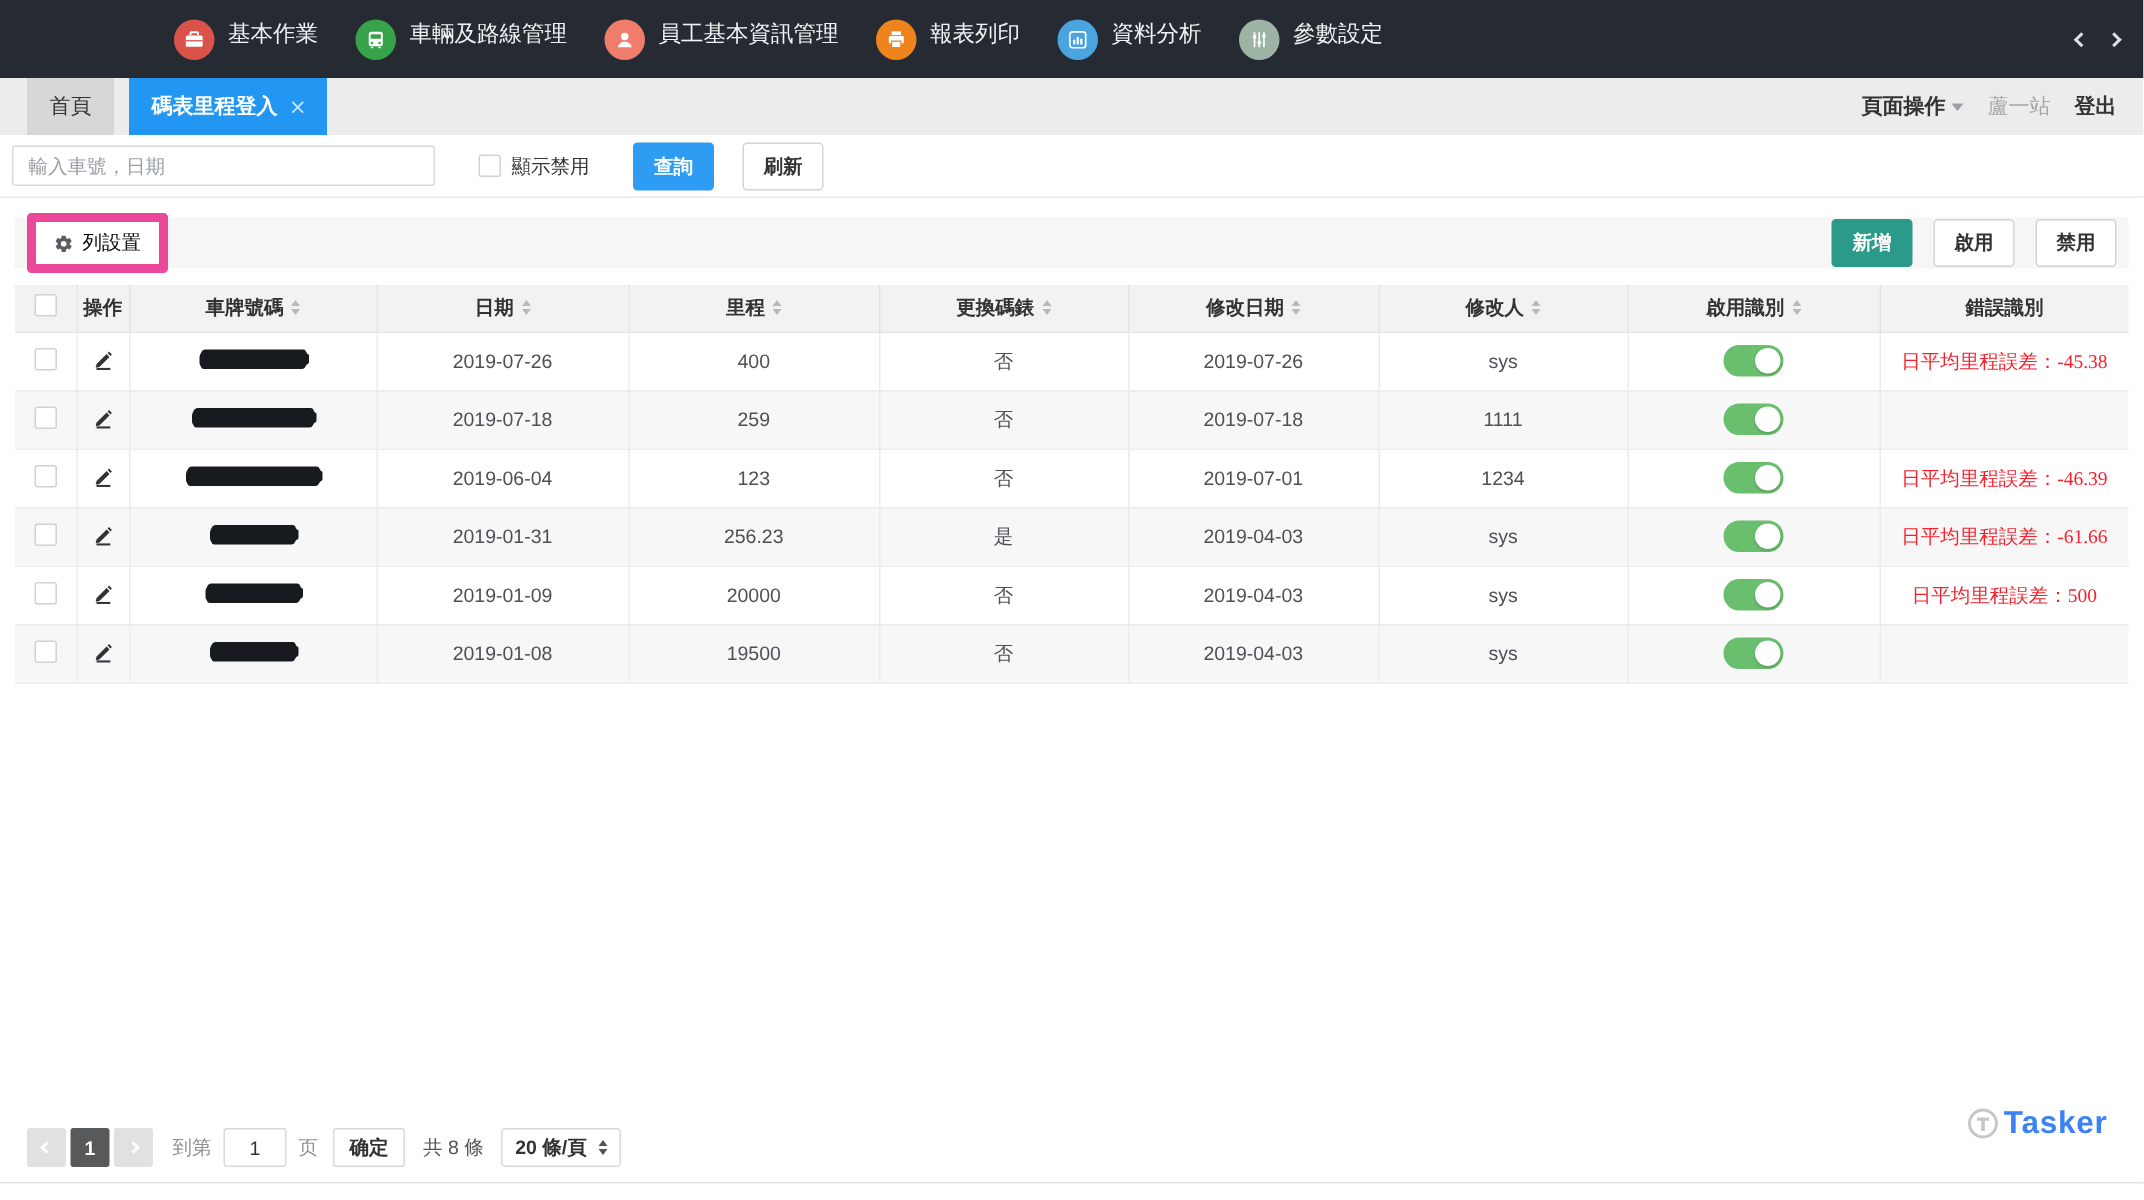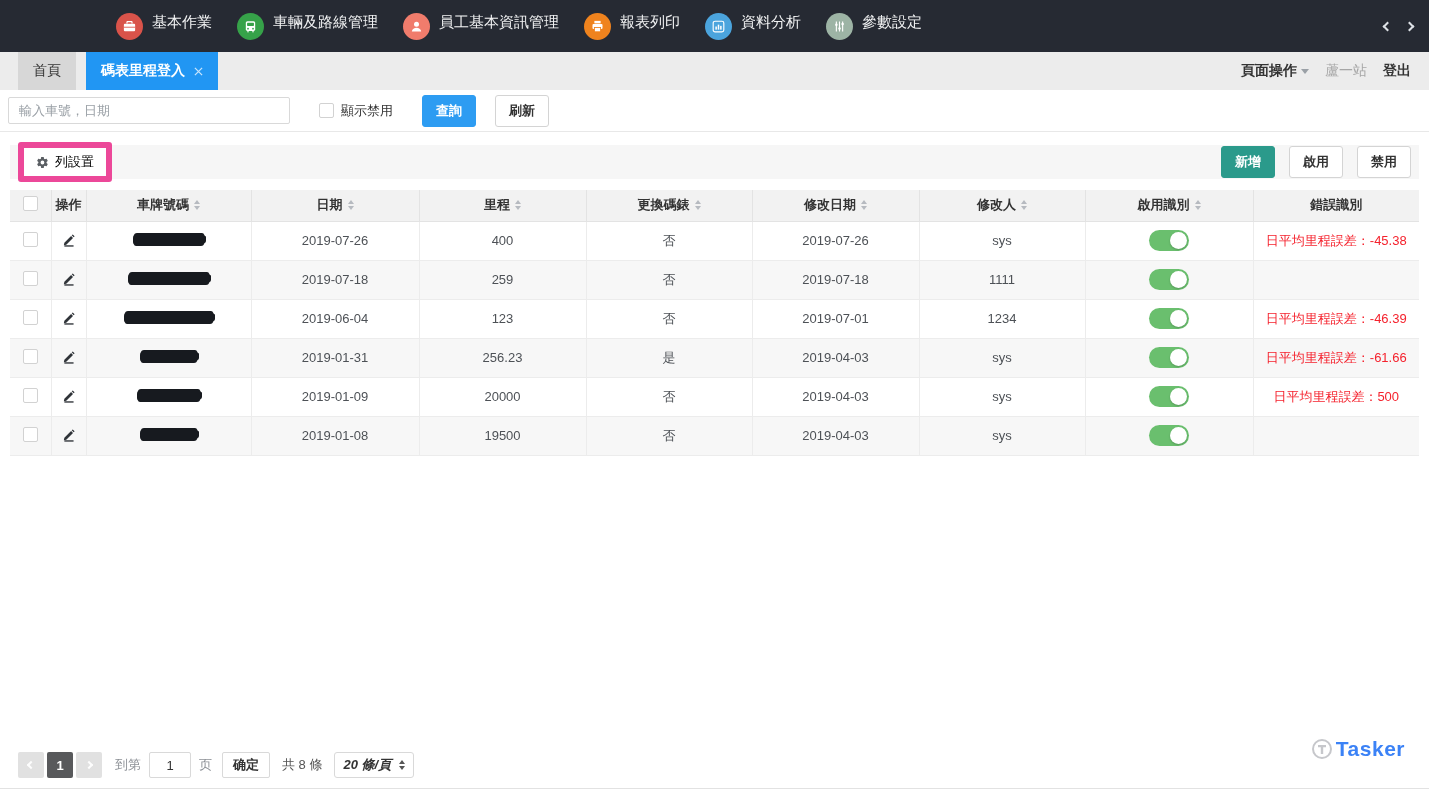--- a/index.html
+++ b/index.html
@@ -40,21 +40,21 @@
   
   .toolbar { margin:13px 10px 0; height:34px; background:#f6f6f6; display:flex; align-items:center; justify-content:space-between; padding:0 8px; }
   .toolbar .right { display:flex; gap:14px; }
   .colset-btn { display:inline-flex; align-items:center; gap:6px; background:#fff; border:6px solid #ec4899; border-radius:3px; padding:5px 12px; font-size:13px; font-weight:400; cursor:pointer; }
   
   .table-wrap { margin:11px 10px 0; }
   table { border-collapse:collapse; table-layout:fixed; width:1409px; }
   th { background:#f2f2f2; height:31px; font-size:13px; font-weight:700; color:#333; border-right:1px solid #e3e3e3; border-bottom:1px solid #e3e3e3; text-align:center; }
   th:last-child { border-right:none; }
   td { height:39px; font-size:13px; color:#4d5156; text-align:center; border-right:1px solid #ececec; border-bottom:1px solid #ececec; }
-  td:last-child { border-right:none; }
+  td:last-child { border-right:none;font-family:Liberation Serif, serif; }
   tbody tr:nth-child(even) { background:#f7f7f7; }
   .th-inner { display:inline-flex; align-items:center; gap:5px; justify-content:center; }
   .sorter { display:inline-flex; flex-direction:column; gap:2px; }
   .sorter .up { width:0;height:0;border-left:3.5px solid transparent;border-right:3.5px solid transparent;border-bottom:4px solid #b6bac0; }
   .sorter .down { width:0;height:0;border-left:3.5px solid transparent;border-right:3.5px solid transparent;border-top:4px solid #b6bac0; }
   .edit-btn { background:none; border:none; cursor:pointer; display:inline-flex; align-items:center; justify-content:center; padding:2px; }
   .plate-redact { display:inline-block; height:11px; background:#171a1f; border-radius:4px 3px 4px 3px;
     box-shadow:0 -2px 0 -1px #171a1f, 0 2px 0 -1px #171a1f, 3px 0 0 -2px #171a1f; }
   .toggle { width:40px; height:21px; border-radius:11px; background:#6abf6e; display:inline-block; position:relative; cursor:pointer; vertical-align:middle; }
   .toggle .knob { position:absolute; right:2px; top:2px; width:17px; height:17px; background:#fff; border-radius:50%; box-shadow:0 1px 2px rgba(0,0,0,.2); }
@@ -62,21 +62,21 @@
   
   .pagination { position:absolute; left:18px; top:752px; display:flex; align-items:center; font-size:13px; }
   .pg-btn { width:26px; height:26px; display:flex; align-items:center; justify-content:center; border-radius:2px; background:#e1e1e1; margin-right:3px; cursor:default; }
   .pg-btn .chev { width:6px; height:6px; border-color:#fdfdfd; }
   .pg-btn.page { background:#58595b; color:#fff; font-weight:600; cursor:pointer; }
   .pg-text { color:#8d9197; margin:0 8px 0 10px; }
   .pg-text.after { margin:0 10px 0 8px; }
   .goto-input { width:42px; height:26px; border:1px solid #d9d9d9; border-radius:2px; text-align:center; font-size:13px; color:#333; outline:none; }
   .confirm-btn { height:26px; border:1px solid #d9d9d9; background:#fff; border-radius:2px; padding:0 10px; font-size:13px; font-weight:700; color:#333; cursor:pointer; margin-right:12px; font-family:inherit; }
   .total { color:#555; font-weight:400; margin-right:12px; }
-  .size-select { height:26px; border:1px solid #d9d9d9; border-radius:3px; background:#fff; display:flex; align-items:center; gap:8px; padding:0 8px; font-weight:700; color:#333; cursor:pointer;font-style:italic; }
+  .size-select { height:26px; border:1px solid #d9d9d9; border-radius:3px; background:#fff; display:flex; align-items:center; gap:8px; padding:0 8px; font-weight:700; color:#333; cursor:pointer; }
   .size-select .sorter .up { border-bottom-color:#555; }
   .size-select .sorter .down { border-top-color:#555; }
   
   .bottom-line { position:absolute; left:0; right:0; top:788px; border-top:1px solid #e2e2e2; }
   .watermark { position:absolute; right:24px; top:737px; display:flex; align-items:center; gap:2px; color:#3b82f6; }
   .watermark .wordmark { font-size:21px; font-weight:700; letter-spacing:.5px; }
   
   .ic { display:block; }
 </style>
 </head>

